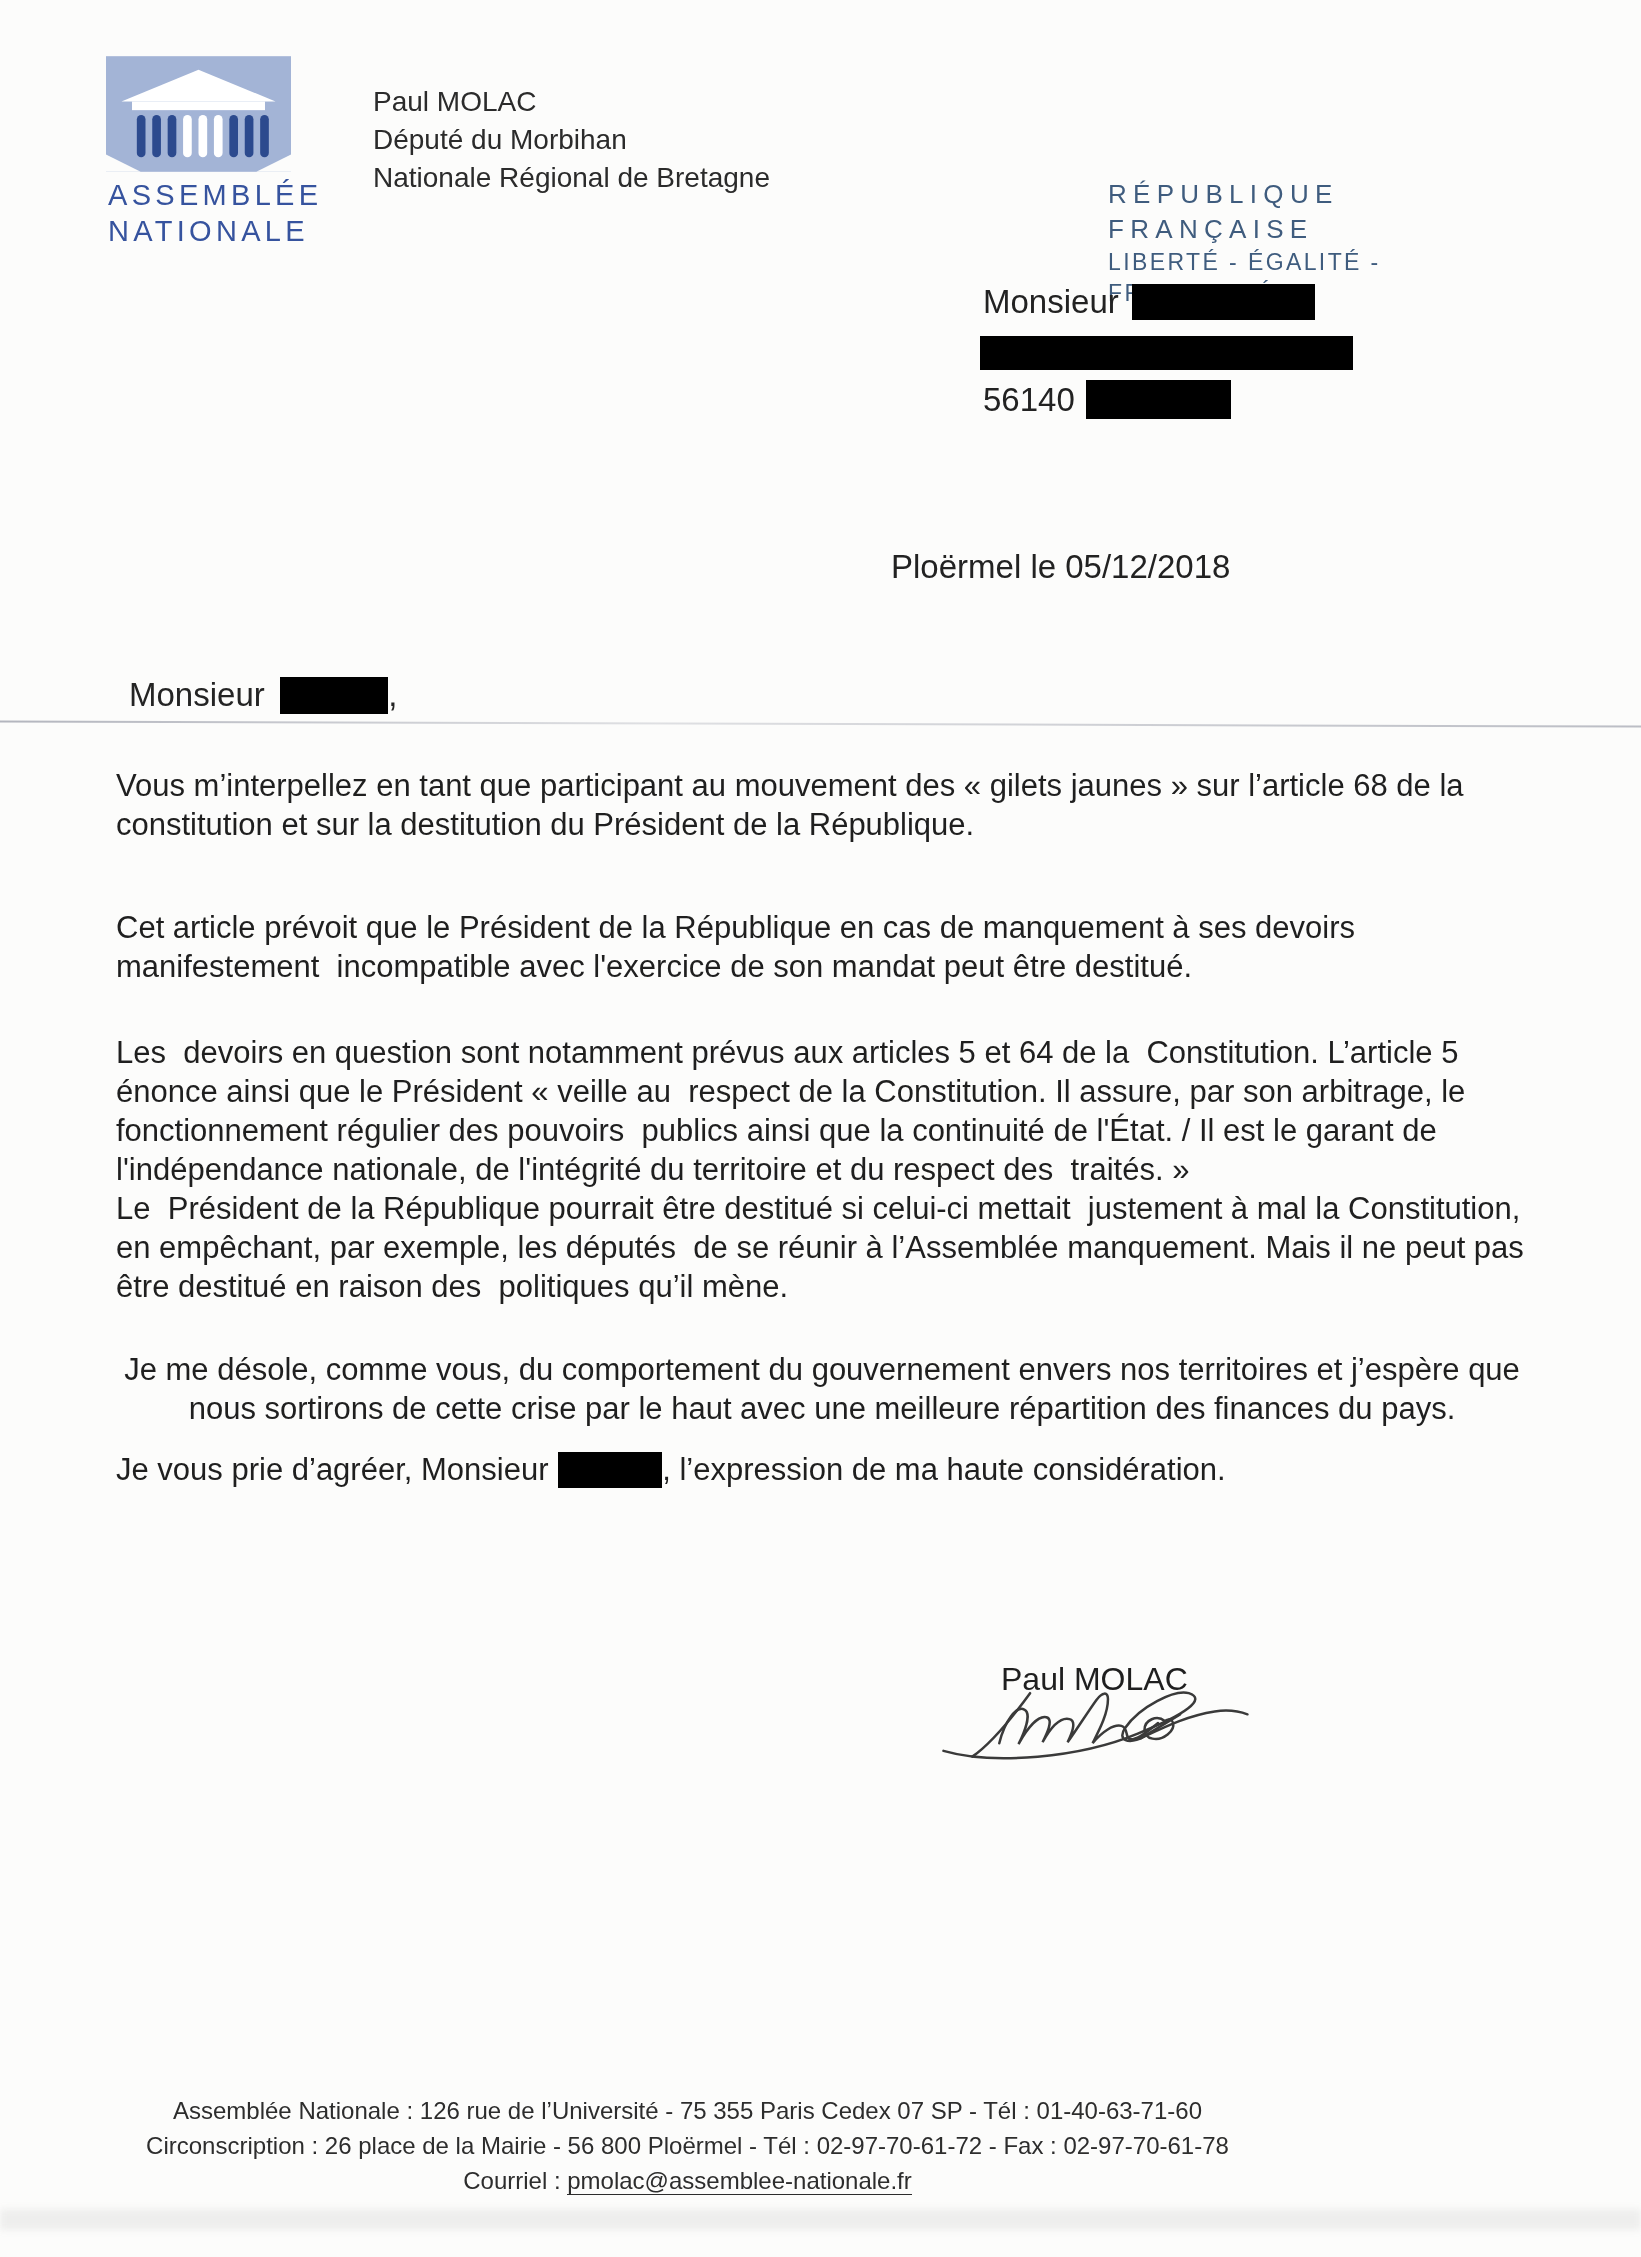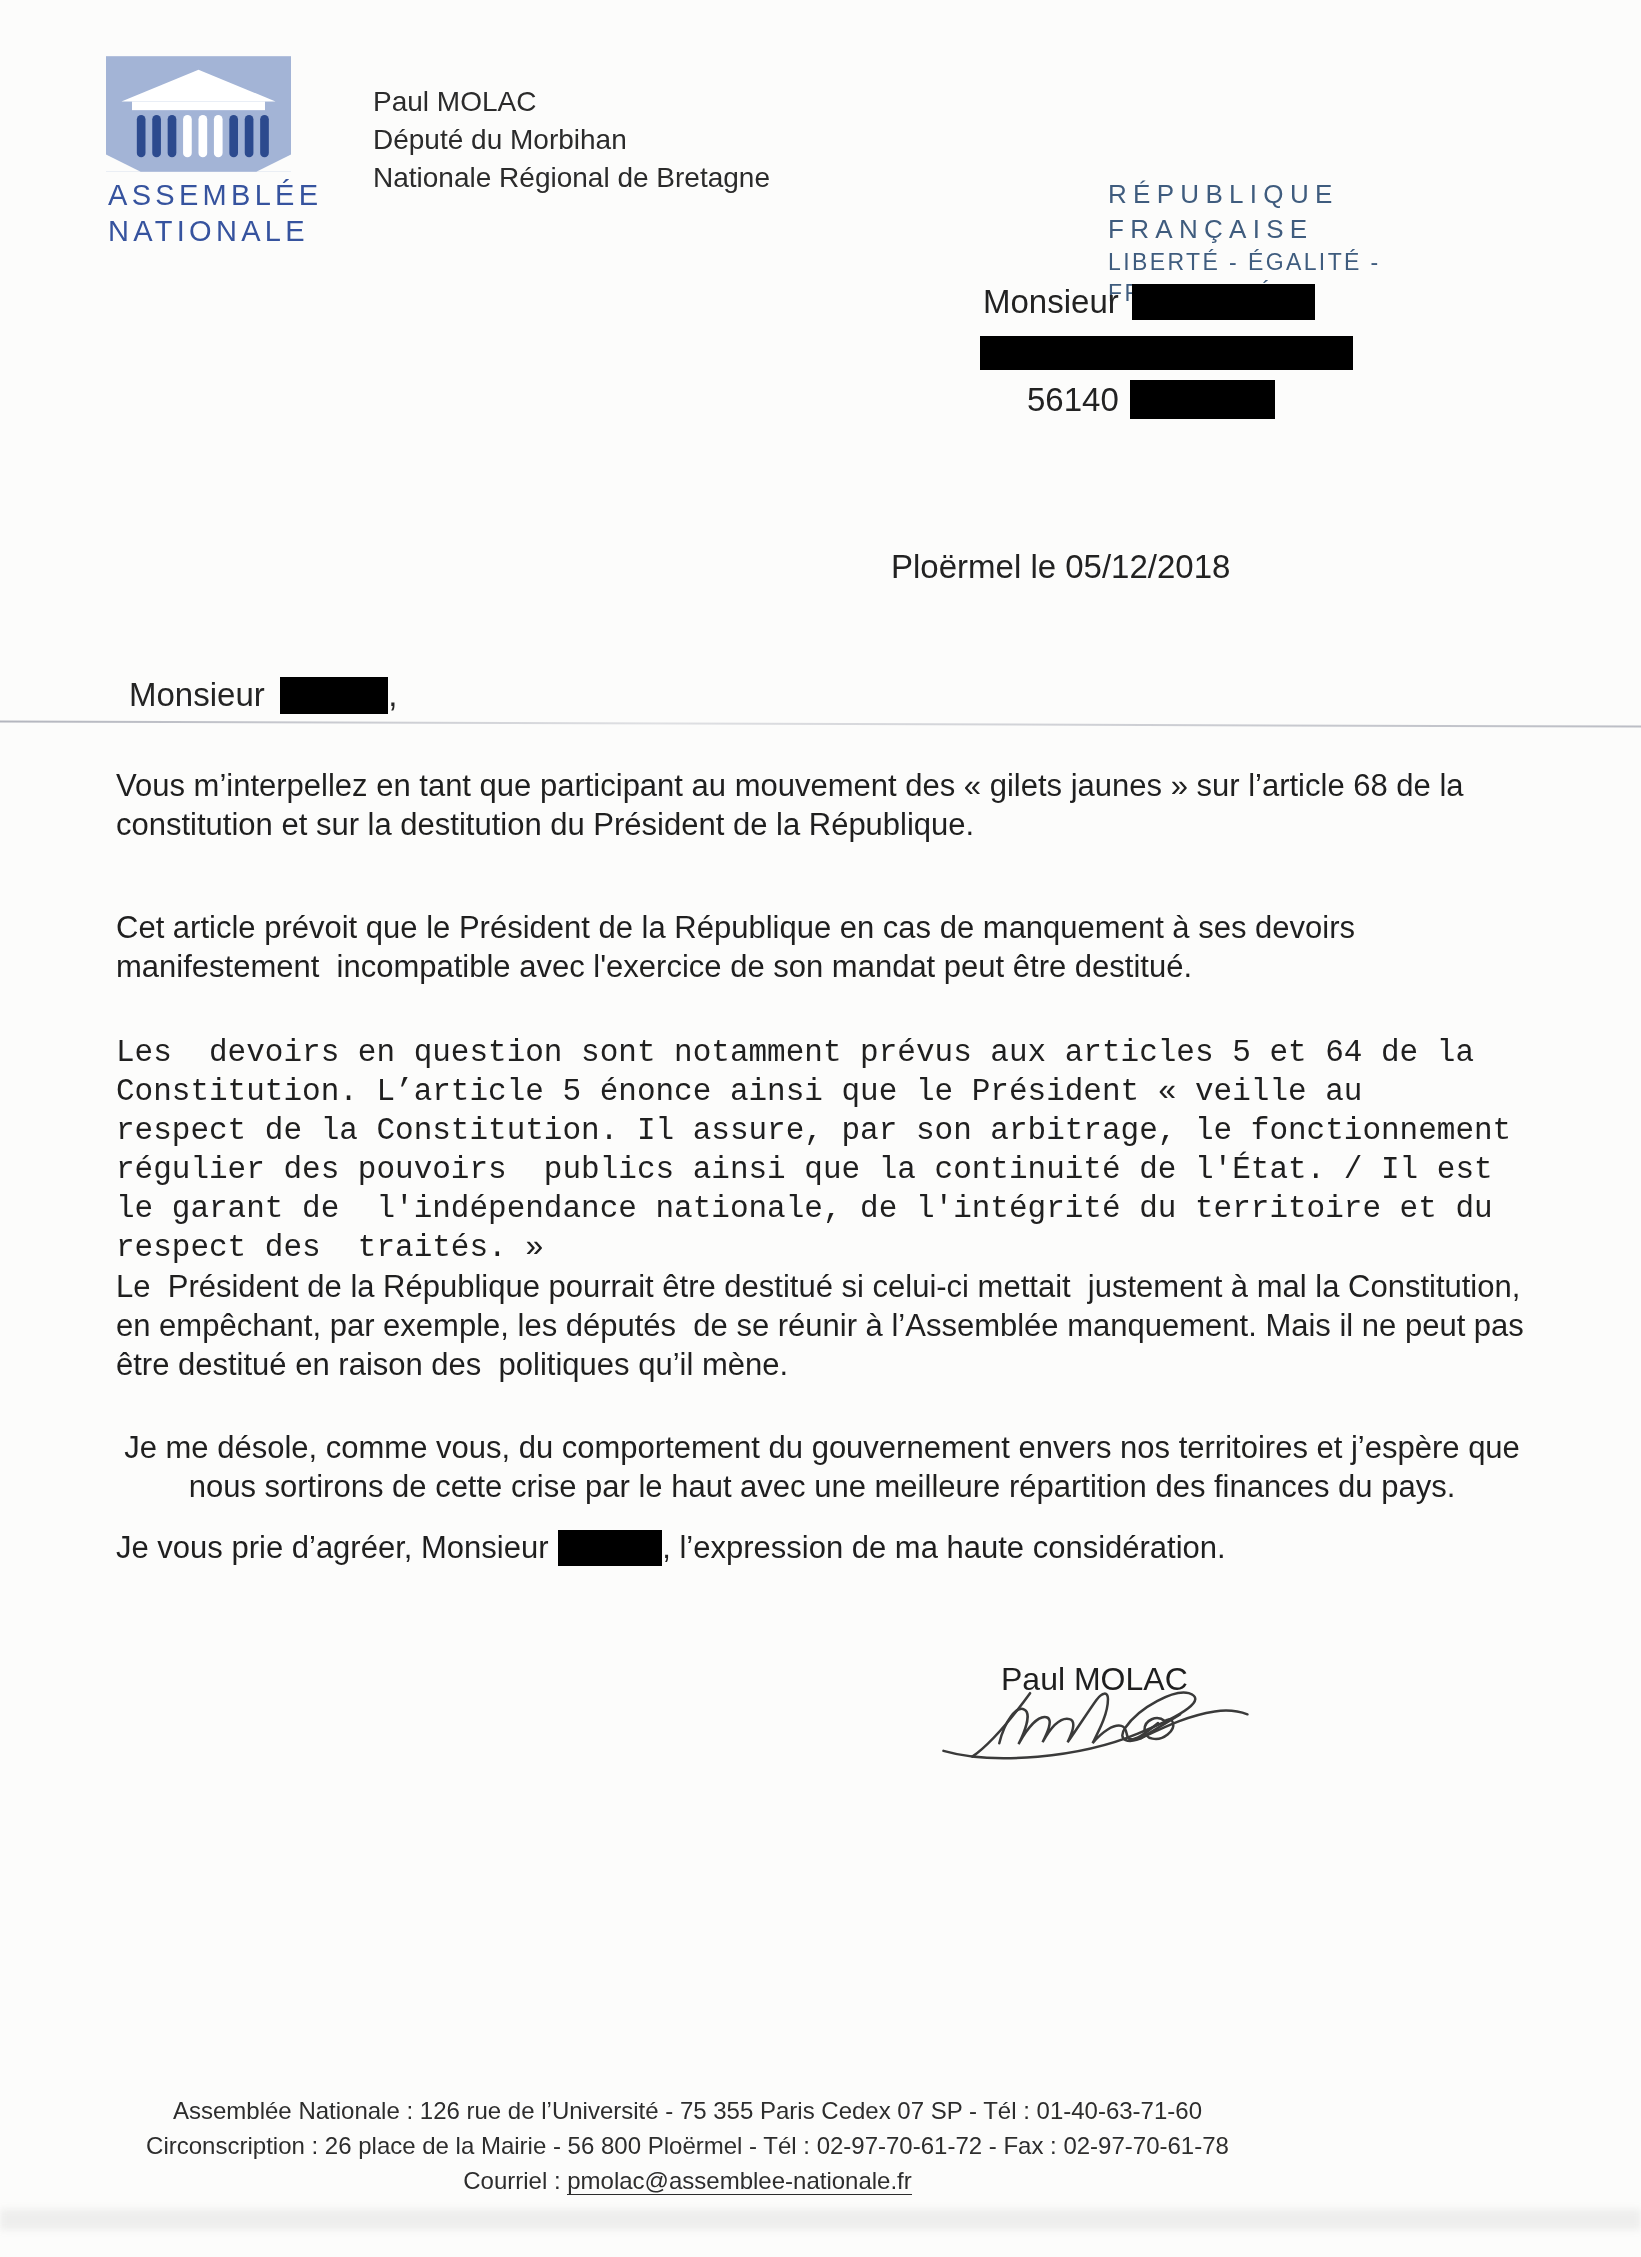--- a/index.html
+++ b/index.html
@@ -27,21 +27,21 @@
   }
   .republique .l1{font-size:26px;letter-spacing:6.3px;line-height:35px;}
   .republique .l2{font-size:23px;letter-spacing:2.4px;line-height:31px;}
   
   .recipient{position:absolute;left:983px;top:283px;font-size:33px;color:#222;}
   .r-line{display:flex;align-items:center;}
   .redaction{background:#000;display:inline-block;}
   .bar1{width:183px;height:36px;margin-left:13.5px;}
   .bar2{width:373px;height:34px;margin-top:15.4px;margin-left:-2.9px;}
   .bar3{width:145px;height:39px;margin-left:11.6px;}
-  .r-line3{margin-top:9.7px;margin-left:44px;}
+  .r-line3{margin-top:9.7px;}
   
   .dateline{position:absolute;left:891px;top:548px;font-size:33px;color:#222;}
   
   .crease{
     position:absolute;left:0;top:723px;width:1641px;height:1.9px;
     background:linear-gradient(90deg,rgba(90,95,115,.45),rgba(90,95,115,.18) 40%,rgba(90,95,115,.4));
     transform:rotate(.18deg);
   }
   .scanband{
     position:absolute;left:0;top:2209px;width:1641px;height:21px;
@@ -49,21 +49,21 @@
   }
   
   .salutation{position:absolute;left:129px;top:676px;font-size:33px;display:flex;align-items:center;}
   .bar-sal{width:108px;height:37px;margin-left:15.4px;}
   .body-block{position:absolute;left:116px;top:766px;width:1412px;}
   .body-block p{
     margin:0;font-size:31px;line-height:39px;color:#1f1f1f;
     white-space:pre-wrap;
   }
   .gap1{margin-top:64px !important;}
-  .gap2{margin-top:47px !important;font-family:Liberation Mono, monospace;}
+  .gap2{margin-top:47px !important;}
   .gap3{margin-top:44px !important;text-align:center;}
   .closing{display:flex;align-items:center;margin-top:24px;font-size:31px;color:#1f1f1f;}
   .bar-close{width:104px;height:36px;margin-left:9.7px;}
   
   .sig-name{position:absolute;left:1001px;top:1661px;font-size:32px;color:#1f1f1f;}
   .sig-svg{position:absolute;left:935px;top:1672px;}
   
   .footer{
     position:absolute;left:0;top:2093px;width:1375px;
     text-align:center;font-size:24px;line-height:35px;color:#2d2d2d;

